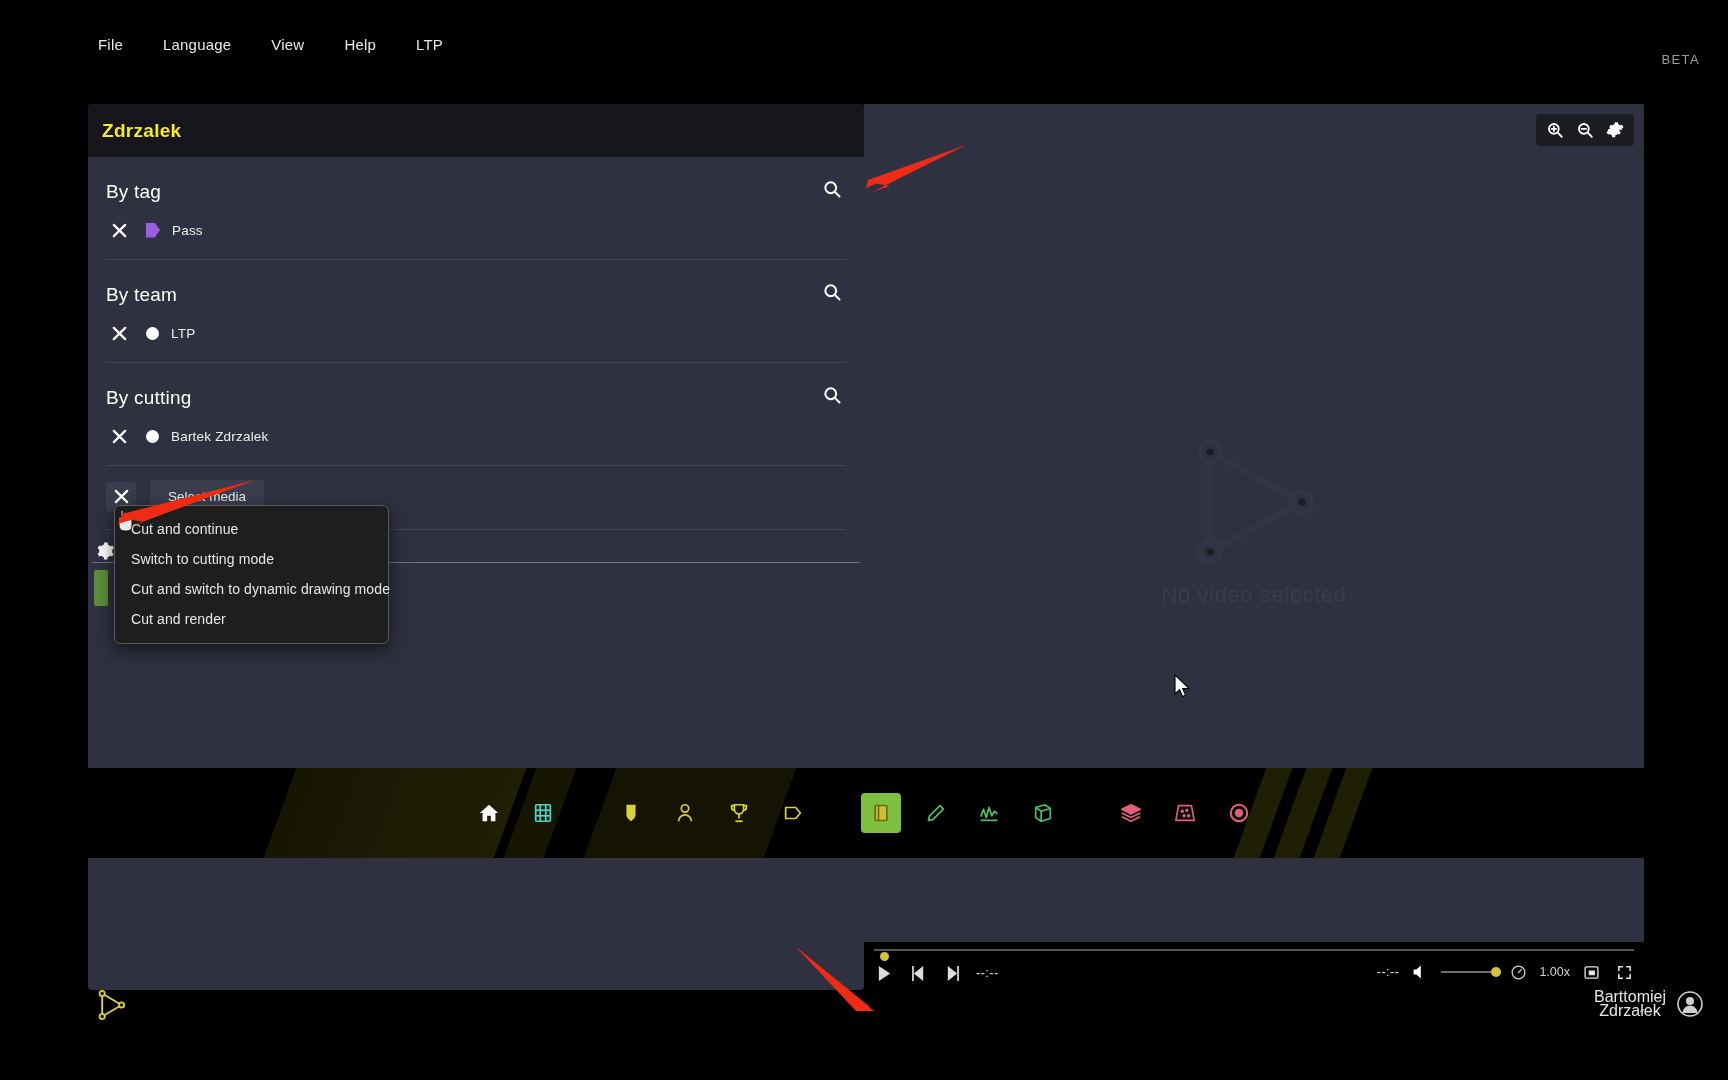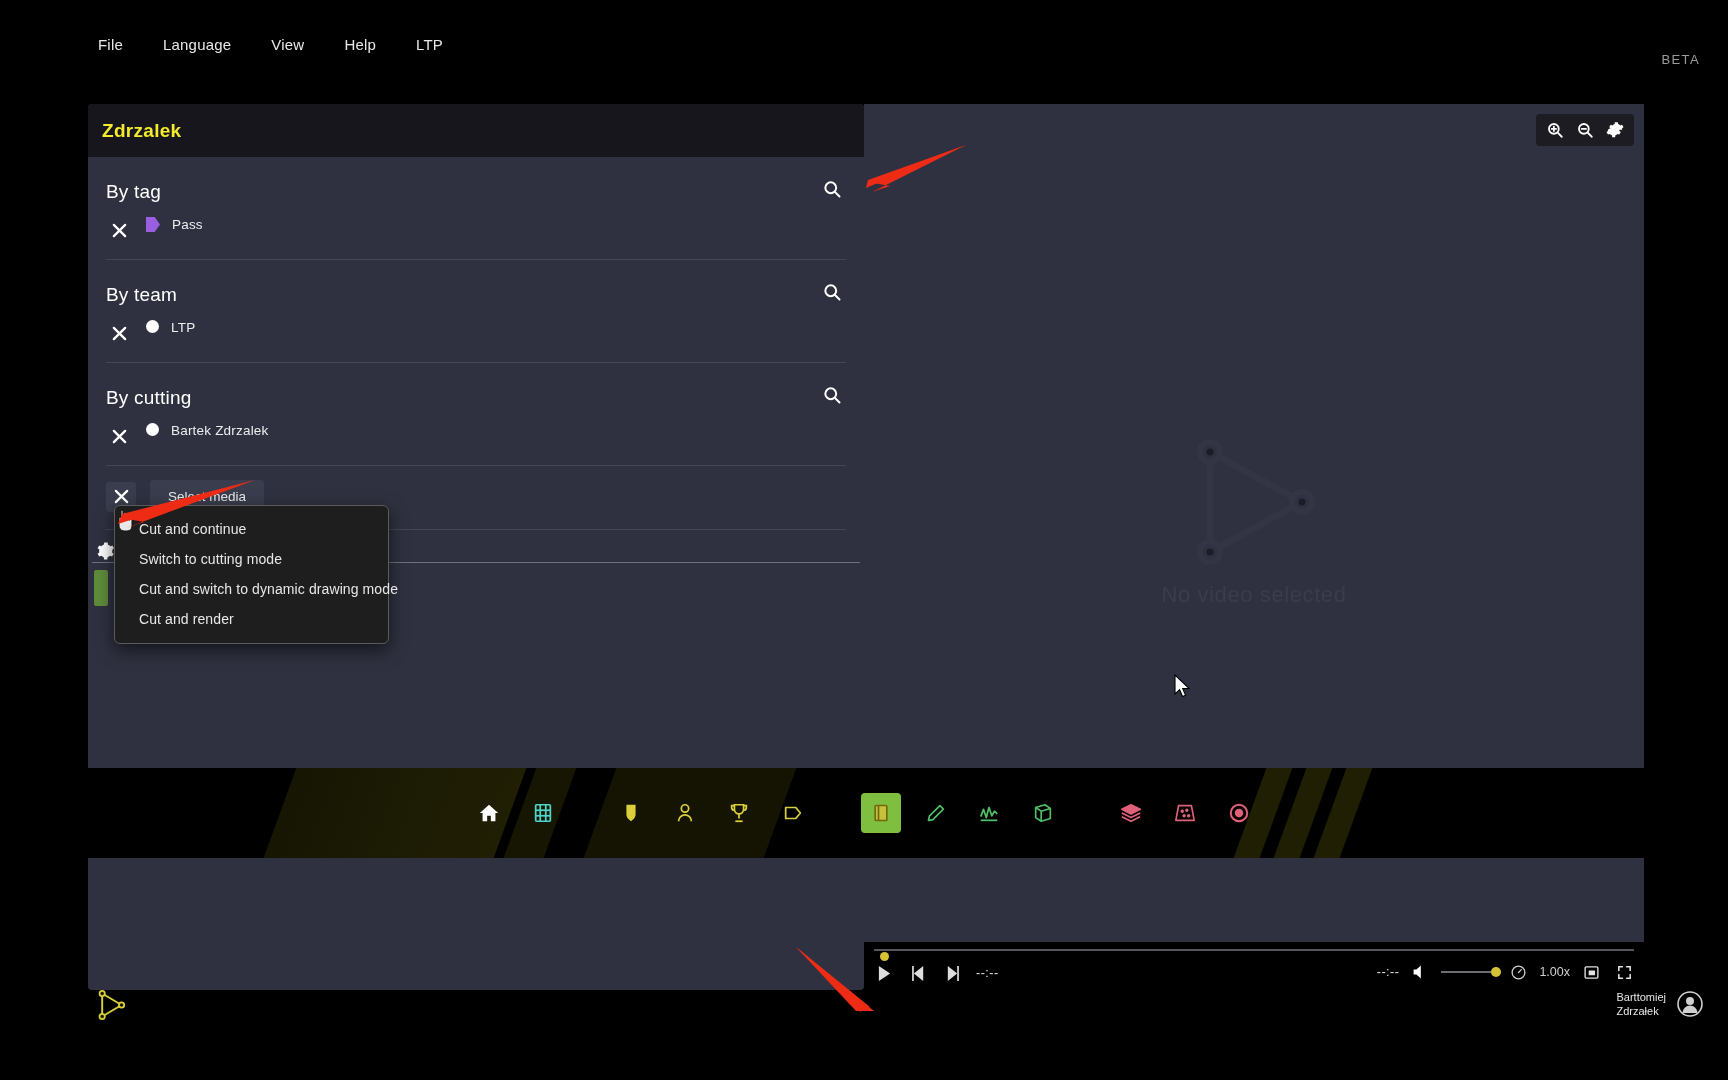--- a/index.html
+++ b/index.html
@@ -44,21 +44,21 @@
 
   .filter-group { padding: 0 14px; }
   .filter-group-head {
     display: flex; align-items: flex-end; justify-content: space-between;
     padding: 18px 4px 10px 4px;
   }
   .filter-group-title { color: #ffffff; font-size: 19px; letter-spacing: .2px; }
   .icon-btn { display: flex; align-items: center; justify-content: center; width: 28px; height: 28px; cursor: pointer; }
   .search-svg { width: 20px; height: 20px; }
 
-  .filter-row { display: flex; padding: 4px 4px 16px 4px; }
+  .filter-row { display: flex; align-items: center; padding: 4px 4px 16px 4px; }
   .x-btn {
     width: 26px; height: 26px; display: flex; align-items: center; justify-content: center;
     cursor: pointer; margin-right: 14px; flex: none;
   }
   .chip-tag {
     width: 14px; height: 15px; flex: none; margin-right: 12px;
     background: #9a5ee0;
     clip-path: polygon(0 0, 62% 0, 100% 50%, 62% 100%, 0 100%);
   }
   .chip-dot { width: 13px; height: 13px; border-radius: 50%; background: #ffffff; flex: none; margin-right: 12px; }
@@ -90,21 +90,21 @@
   }
   .clip-bar {
     position: absolute; left: 6px; top: 40px; width: 14px; height: 36px;
     background: #5f8c3c; border-radius: 2px;
   }
 
   
   .context-menu {
     position: absolute; left: 114px; top: 505px; width: 275px;
     background: #1e1e1e; border: 1px solid #5a5a5a; border-radius: 6px;
-    padding: 8px 0 9px 8px; z-index: 40;
+    padding: 8px 0 9px 0; z-index: 40;
     box-shadow: 0 6px 18px rgba(0,0,0,.6);
   }
   .ctx-item {
     color: #e7e7e7; font-size: 14px; padding: 7px 16px; cursor: pointer; white-space: nowrap;
     letter-spacing: .1px;
   }
 
   
   .video-panel {
     position: absolute; left: 864px; top: 104px; width: 780px; height: 838px;
@@ -161,21 +161,21 @@
   }
   .tb-btn {
     width: 40px; height: 40px; display: flex; align-items: center; justify-content: center;
     cursor: pointer; border-radius: 4px; margin: 0 7px;
   }
   .tb-btn.active { background: #7fbf3f; }
   .user-box {
     position: absolute; right: 24px; top: 990px;
     display: flex; align-items: center; gap: 10px;
   }
-  .user-name { color: #e6e6e6; font-size: 11px; line-height: 14px; text-align: left; white-space: pre-line; }
+  .user-name { color: #e6e6e6; font-size: 16px; line-height: 14px; text-align: center; white-space: pre-line; }
 
   
   .arrow { position: absolute; z-index: 60; pointer-events: none; }
   .cursor-ptr { position: absolute; z-index: 55; pointer-events: none; }
 </style>
 </head>
 <body>
 
 <div id="root">
 

